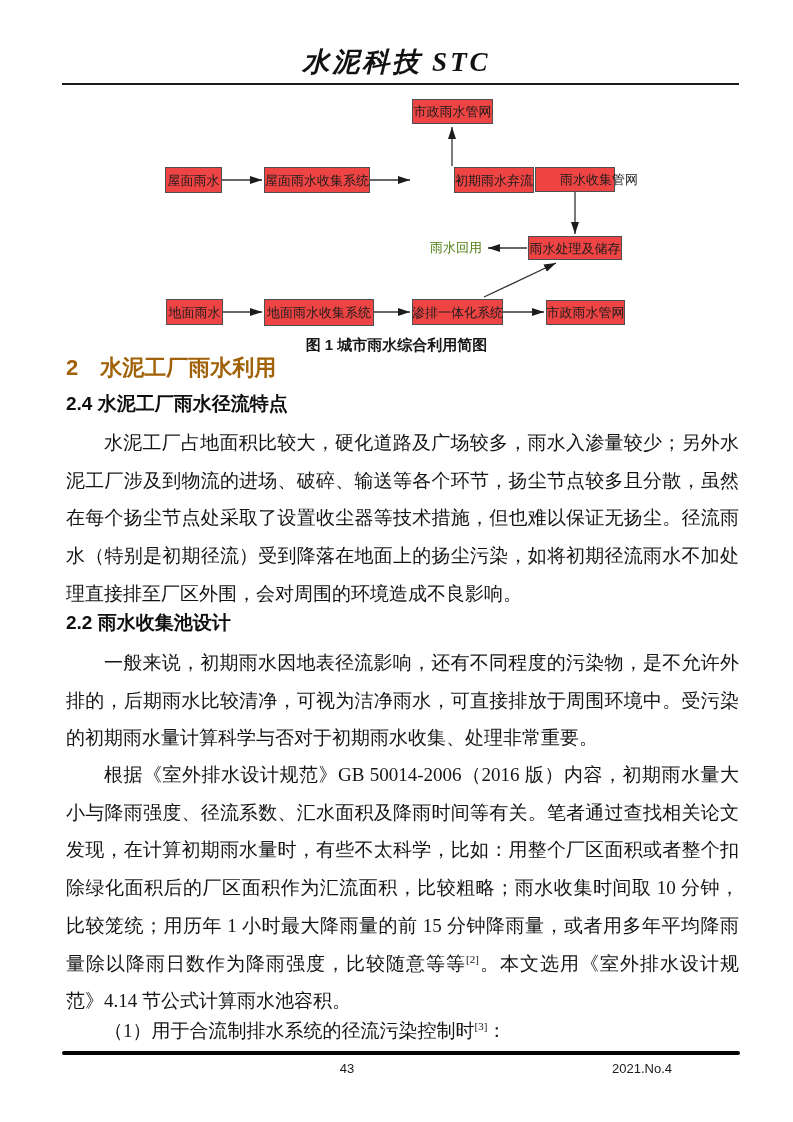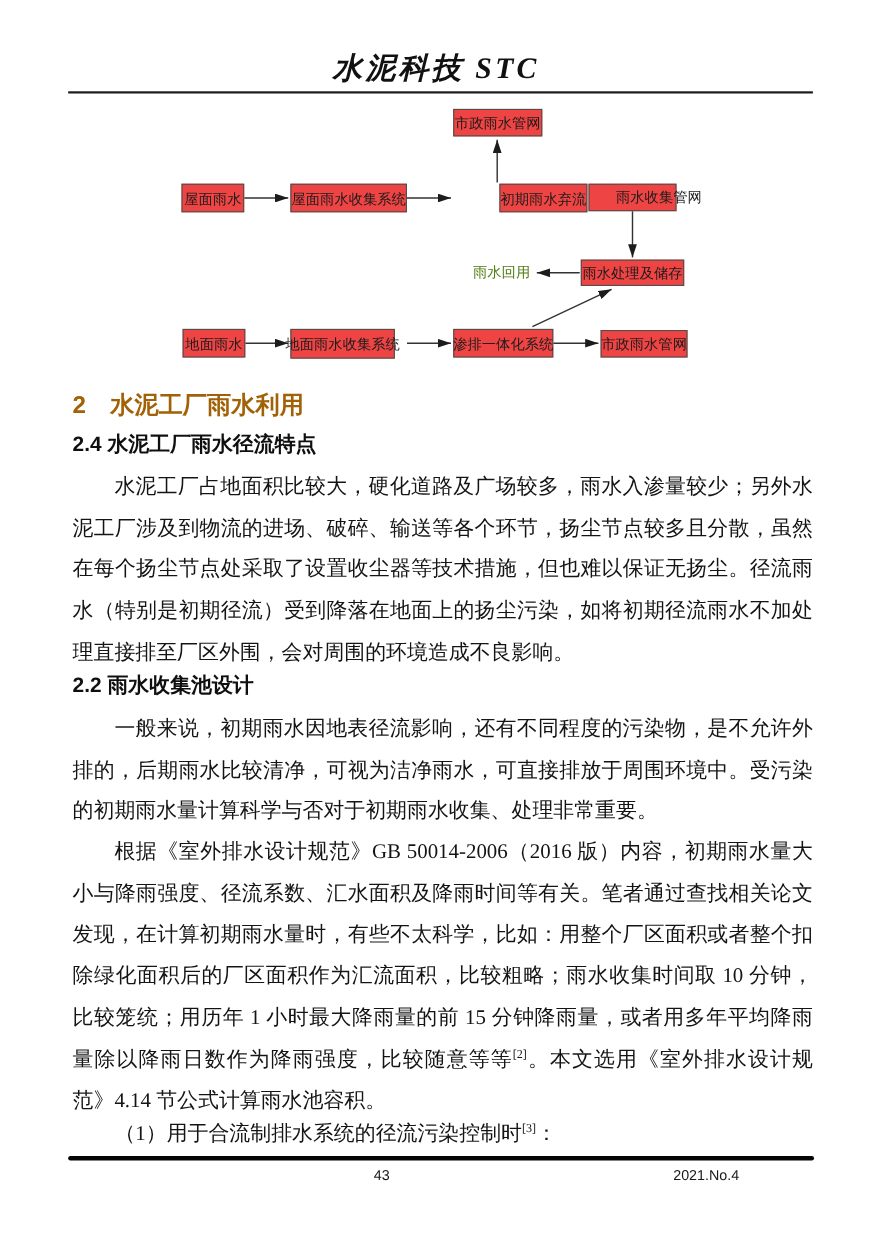--- a/index.html
+++ b/index.html
@@ -86,25 +86,26 @@
     </svg>
 
     <div class="fc-box" style="left:412px;top:99px;width:81px;height:25px;">市政雨水管网</div>
     <div class="fc-box" style="left:165px;top:167px;width:57px;height:26px;">屋面雨水</div>
     <div class="fc-box" style="left:264px;top:167px;width:106px;height:26px;">屋面雨水收集系统</div>
     <div class="fc-box" style="left:412px;top:167px;width:80px;height:26px;margin-left:42px;">初期雨水弃流</div>
     <div class="fc-box" style="left:535px;top:167px;width:80px;height:25px;padding-left:48px;">雨水收集管网</div>
     <div class="fc-box" style="left:528px;top:236px;width:94px;height:24px;">雨水处理及储存</div>
     <div class="fc-label" style="left:428px;top:240px;width:56px;height:16px;">雨水回用</div>
     <div class="fc-box" style="left:166px;top:299px;width:57px;height:26px;">地面雨水</div>
-    <div class="fc-box" style="left:264px;top:299px;width:95px;height:27px;">地面雨水收集系统</div>
+    <div class="fc-box" style="left:264px;top:299px;width:110px;height:27px;">地面雨水收集系统</div>
     <div class="fc-box" style="left:412px;top:299px;width:91px;height:26px;">渗排一体化系统</div>
     <div class="fc-box" style="left:546px;top:300px;width:79px;height:25px;">市政雨水管网</div>
   </div>
 
+  <div class="fig-caption">图 1 城市雨水综合利用简图</div>
 
   <h2 class="h-main">2　水泥工厂雨水利用</h2>
   <h3 class="h-sub h-21">2.4 水泥工厂雨水径流特点</h3>
 
   <p class="body-p p-21">水泥工厂占地面积比较大，硬化道路及广场较多，雨水入渗量较少；另外水泥工厂涉及到物流的进场、破碎、输送等各个环节，扬尘节点较多且分散，虽然在每个扬尘节点处采取了设置收尘器等技术措施，但也难以保证无扬尘。径流雨水（特别是初期径流）受到降落在地面上的扬尘污染，如将初期径流雨水不加处理直接排至厂区外围，会对周围的环境造成不良影响。</p>
 
   <h3 class="h-sub h-22">2.2 雨水收集池设计</h3>
 
   <p class="body-p p-22-1">一般来说，初期雨水因地表径流影响，还有不同程度的污染物，是不允许外排的，后期雨水比较清净，可视为洁净雨水，可直接排放于周围环境中。受污染的初期雨水量计算科学与否对于初期雨水收集、处理非常重要。</p>
 

